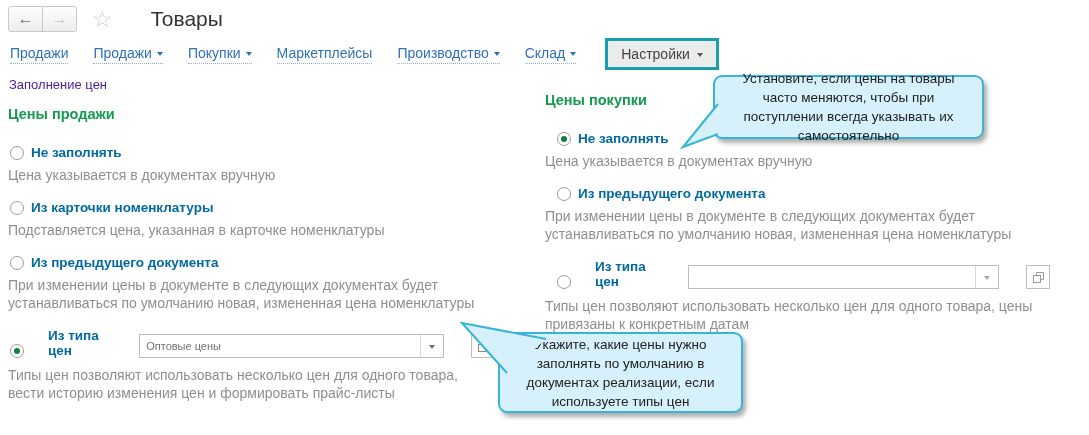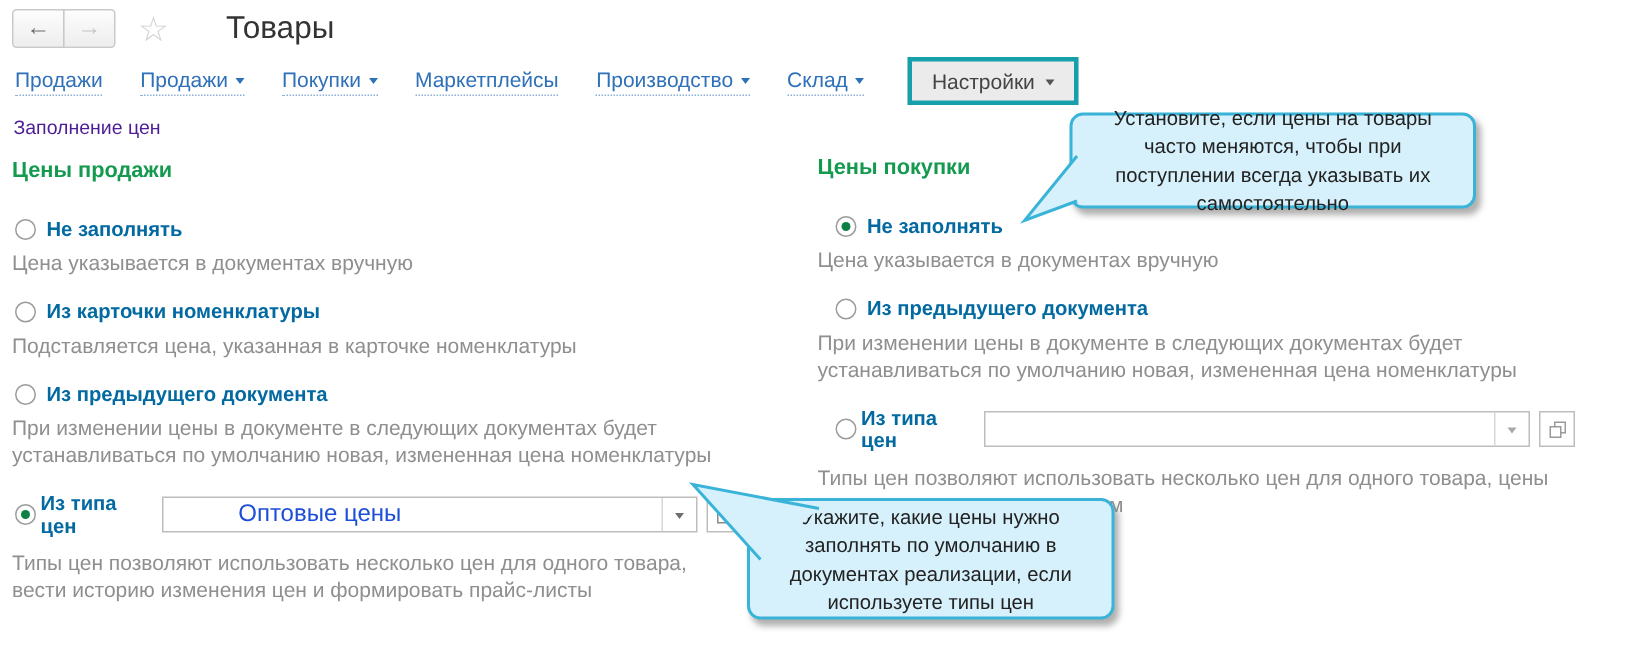--- a/index.html
+++ b/index.html
@@ -39,46 +39,46 @@
     border:3px solid #17a0ab; background:#ebebeb; color:#444;
     font-size:14px; padding:5px 13px; margin-left:4px;
   }
   .settings-tab .caret { color:#555; }
 
   
   .section-title { position:absolute; left:9px; top:77px; font-size:13px; color:#4c1d95; }
 
   .col { position:absolute; }
   .col-left  { left:8px;  top:106px; width:487px; }
-  .col-right { left:545px; top:104px; width:505px; }
+  .col-right { left:545px; top:92px; width:505px; }
   .col-title { color:#149a4f; font-size:14.5px; font-weight:bold; margin-bottom:23px; }
 
   .opt { margin-bottom:16px; }
   .opt-head { display:flex; align-items:center; gap:7px; margin-bottom:6px; cursor:pointer; }
   .col-left  .opt-head, .col-left  .type-row { margin-left:2px; }
   .col-right .opt-head, .col-right .type-row { margin-left:12px; }
   .radio {
     width:14px; height:14px; border:1px solid #9c9c9c; border-radius:50%;
     background:#fff; flex:none; position:relative;
   }
   .radio.checked::after {
     content:""; position:absolute; left:3px; top:3px; width:6px; height:6px;
     border-radius:50%; background:#0e8044;
   }
   .opt-label { font-size:13.5px; font-weight:bold; color:#0369a1; }
   .opt-desc  { font-size:14px; color:#8f8f8f; line-height:18px; }
 
-  .type-row { display:flex; align-items:center; gap:3px; margin-bottom:8px; }
+  .type-row { display:flex; align-items:flex-end; gap:24px; margin-bottom:8px; }
   .combo {
     display:flex; align-items:stretch; width:390px; height:24px;
     border:1px solid #bdbdbd; background:#fff; margin-left:6px;
   }
   .combo input {
     border:none; outline:none; flex:1; min-width:0; padding:0 6px;
-    font-size:16px; color:#1d4ed8; font-family:inherit; background:transparent;margin-left:44px;
+    font-size:11px; color:#737373; font-family:inherit; background:transparent;
   }
   .combo-caret {
     width:23px; border-left:1px solid #d8d8d8;
     display:flex; align-items:center; justify-content:center; cursor:pointer;
   }
   .combo-caret .caret { color:#6f6f6f; }
   .combo-caret.dim .caret { color:#a8a8a8; }
   .open-btn {
     width:24px; height:24px; border:1px solid #bdbdbd; background:#fff;
     margin-left:3px; display:flex; align-items:center; justify-content:center;

